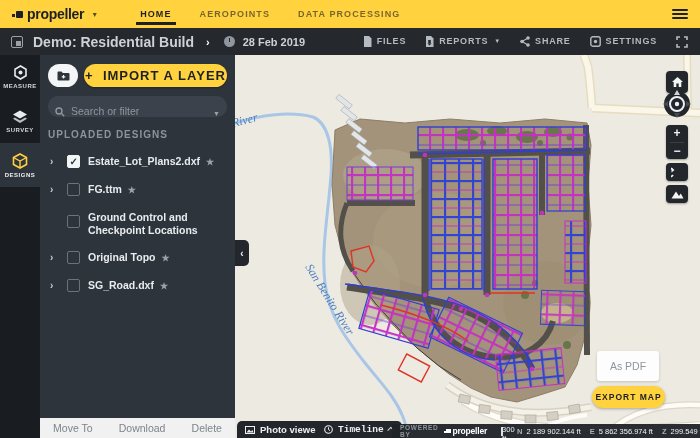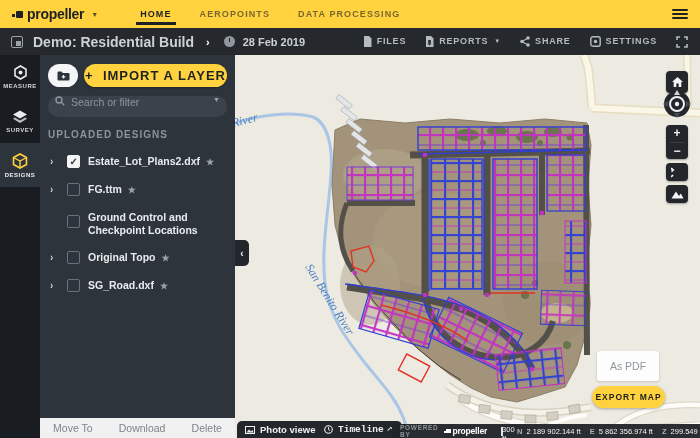--- a/index.html
+++ b/index.html
@@ -40,21 +40,21 @@
   .rail-item { height:44px; display:flex; flex-direction:column; align-items:center; justify-content:center; gap:3px; cursor:pointer; }
   .rail-item.active { background:#2e343b; }
   .rail-label { font-size:6px; font-weight:bold; letter-spacing:.5px; color:#d4d9de; }
   .rail-item.active .rail-label { color:#eef1f4; }
 
   
   .panel { position:absolute; left:40px; top:55px; width:195px; height:383px; background:#2e343b; z-index:30; display:flex; flex-direction:column; }
   .panel-top { display:flex; align-items:center; gap:6px; padding:9px 8px 0 8px; }
   .folder-btn { width:30px; height:23px; background:#f4f5f6; border:none; border-radius:12px; display:flex; align-items:center; justify-content:center; cursor:pointer; }
   .import-btn { flex:1; height:23px; background:#ffd23e; border:none; border-radius:12px; font-family:inherit; font-size:13px; font-weight:bold; letter-spacing:1px; color:#1e2124; cursor:pointer; box-shadow:0 1px 2px rgba(0,0,0,.3); }
-  .search-wrap { margin:9px 8px 0 8px; height:21px; background:#3b424b; border-radius:10px; display:flex; align-items:flex-start; padding:0 7px; }
+  .search-wrap { margin:9px 8px 0 8px; height:21px; background:#3b424b; border-radius:10px; display:flex; align-items:flex-end; padding:0 7px; }
   .search-wrap input { flex:1; background:transparent; border:none; outline:none; font-family:inherit; font-size:10.5px; color:#dfe3e7; margin-left:6px; }
   .search-wrap input::placeholder { color:#8f969e; }
   .search-caret { color:#9aa1a8; font-size:7px; }
   .section-title { margin:12px 8px 0 8px; font-size:10px; font-weight:bold; letter-spacing:1px; color:#8b939c; }
   .layer-list { flex:1; overflow:hidden; padding-top:8px; }
   .layer-row { display:flex; align-items:flex-start; padding:7px 8px 7px 10px; gap:8px; cursor:pointer; }
   .row-chevron { width:9px; font-size:10px; font-weight:bold; color:#c6ccd3; line-height:13px; flex:none; }
   .row-chevron.empty { visibility:hidden; }
   .checkbox { flex:none; width:13px; height:13px; border:1.5px solid #6a727c; border-radius:2px; background:transparent; position:relative; }
   .checkbox.checked { background:#f2f4f5; border-color:#f2f4f5; }

